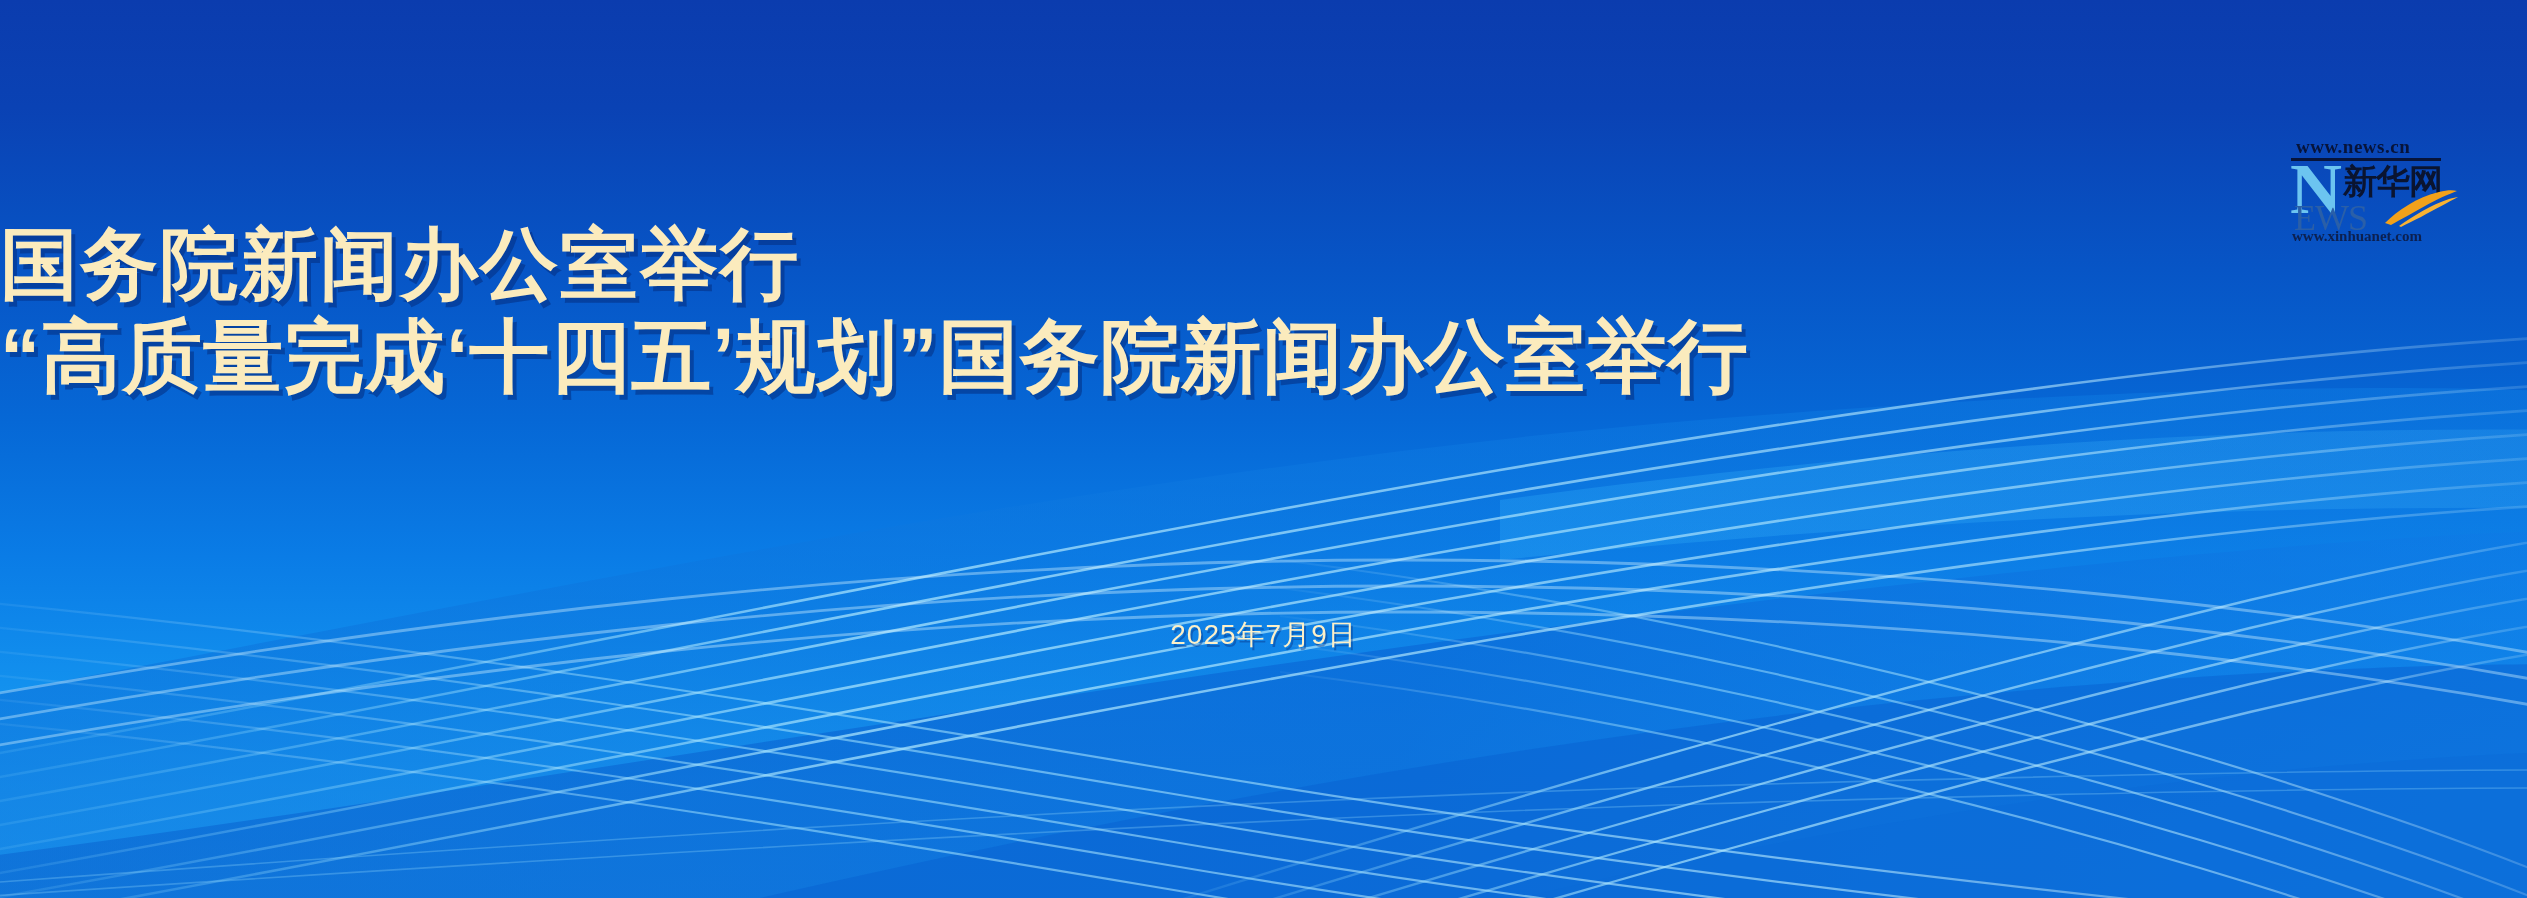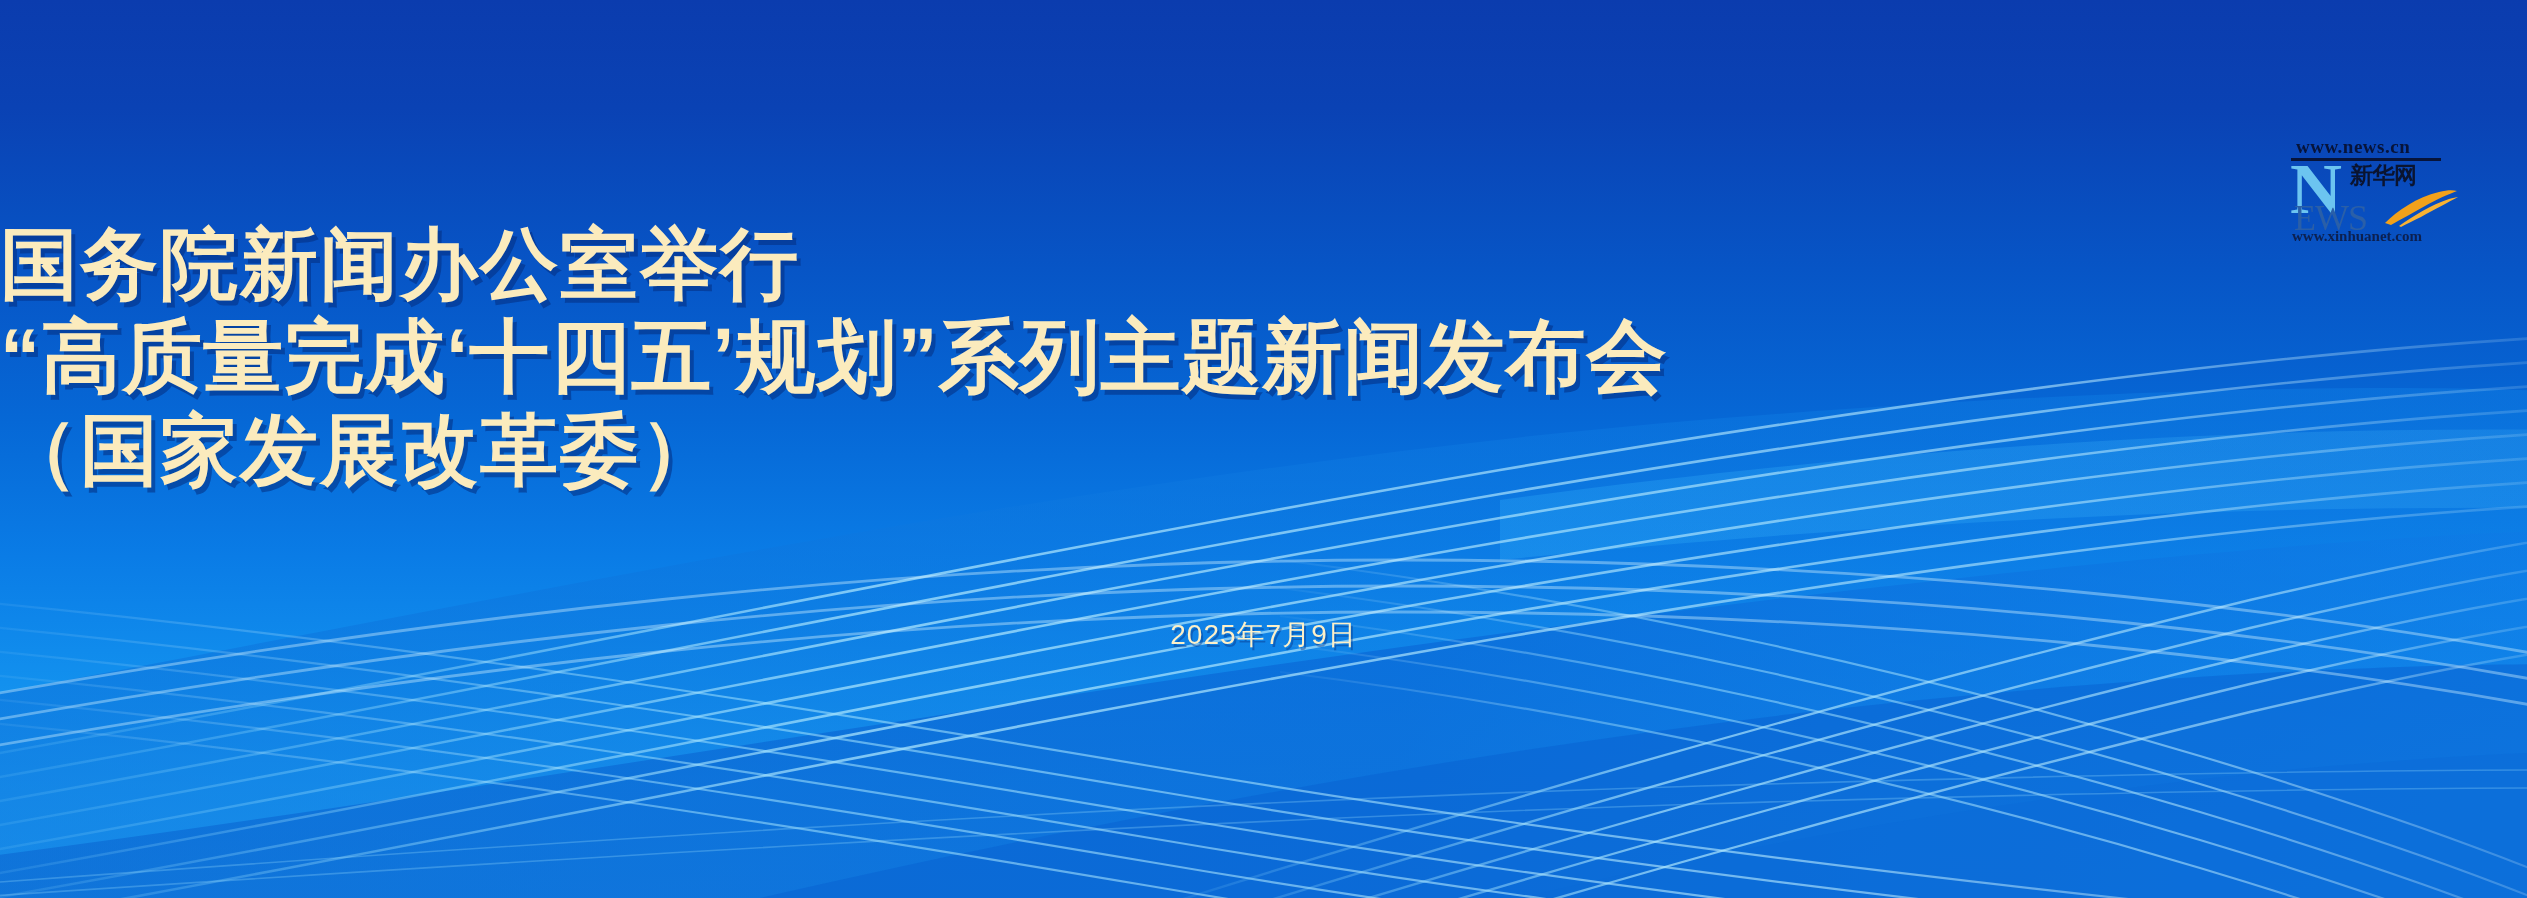--- a/index.html
+++ b/index.html
@@ -90,22 +90,22 @@
   }
   #logo .bigN {
     position:absolute; left:2px; top:-2px;
     font-family:"Liberation Serif","DejaVu Serif",serif;
     font-weight:bold;
     font-size:72px;
     line-height:.82;
     color:#6cc4f0;
   }
   #logo .cn-name {
-    position:absolute; left:62px; top:2px;
-    font-size:23px;
+    position:absolute; left:55px; top:2px;
+    font-size:34px;
     font-weight:bold;
     color:#0a1430;
     letter-spacing:-1px;
     line-height:1;
   }
   #logo .newsword {
     position:absolute; left:6px; top:38px;
     font-family:"Liberation Serif","DejaVu Serif",serif;
     font-weight:normal;
     font-size:36px;
@@ -221,22 +221,21 @@
     </g>
 
     <g fill="none" stroke="#9fe4ff" stroke-opacity=".28" stroke-width="1.6">
       <path d="M-40 885 C 500 845 1100 805 1700 786 C 2100 774 2400 770 2570 770"></path>
       <path d="M-40 898 C 500 862 1100 824 1700 804 C 2100 792 2400 788 2570 788"></path>
     </g>
   </svg>
 
   <div id="title-block">
     <div class="title-line l1">国务院新闻办公室举行</div>
-    <div class="title-line l2">“高质量完成‘十四五’规划”系列主题新闻发布会</div>
-    <div class="title-line l3">（国家发展改革委）</div>
+    <div class="title-line l2">“高质量完成‘十四五’规划”国务院新闻办公室举行</div>
   </div>
 
   <div id="date-line">2025年7月9日</div>
 
   <div id="logo">
     <div class="url-top">www.news.cn</div>
     <div class="rule"></div>
     <div class="mark">
       <span class="bigN">N</span>
       <span class="cn-name">新华网</span>

